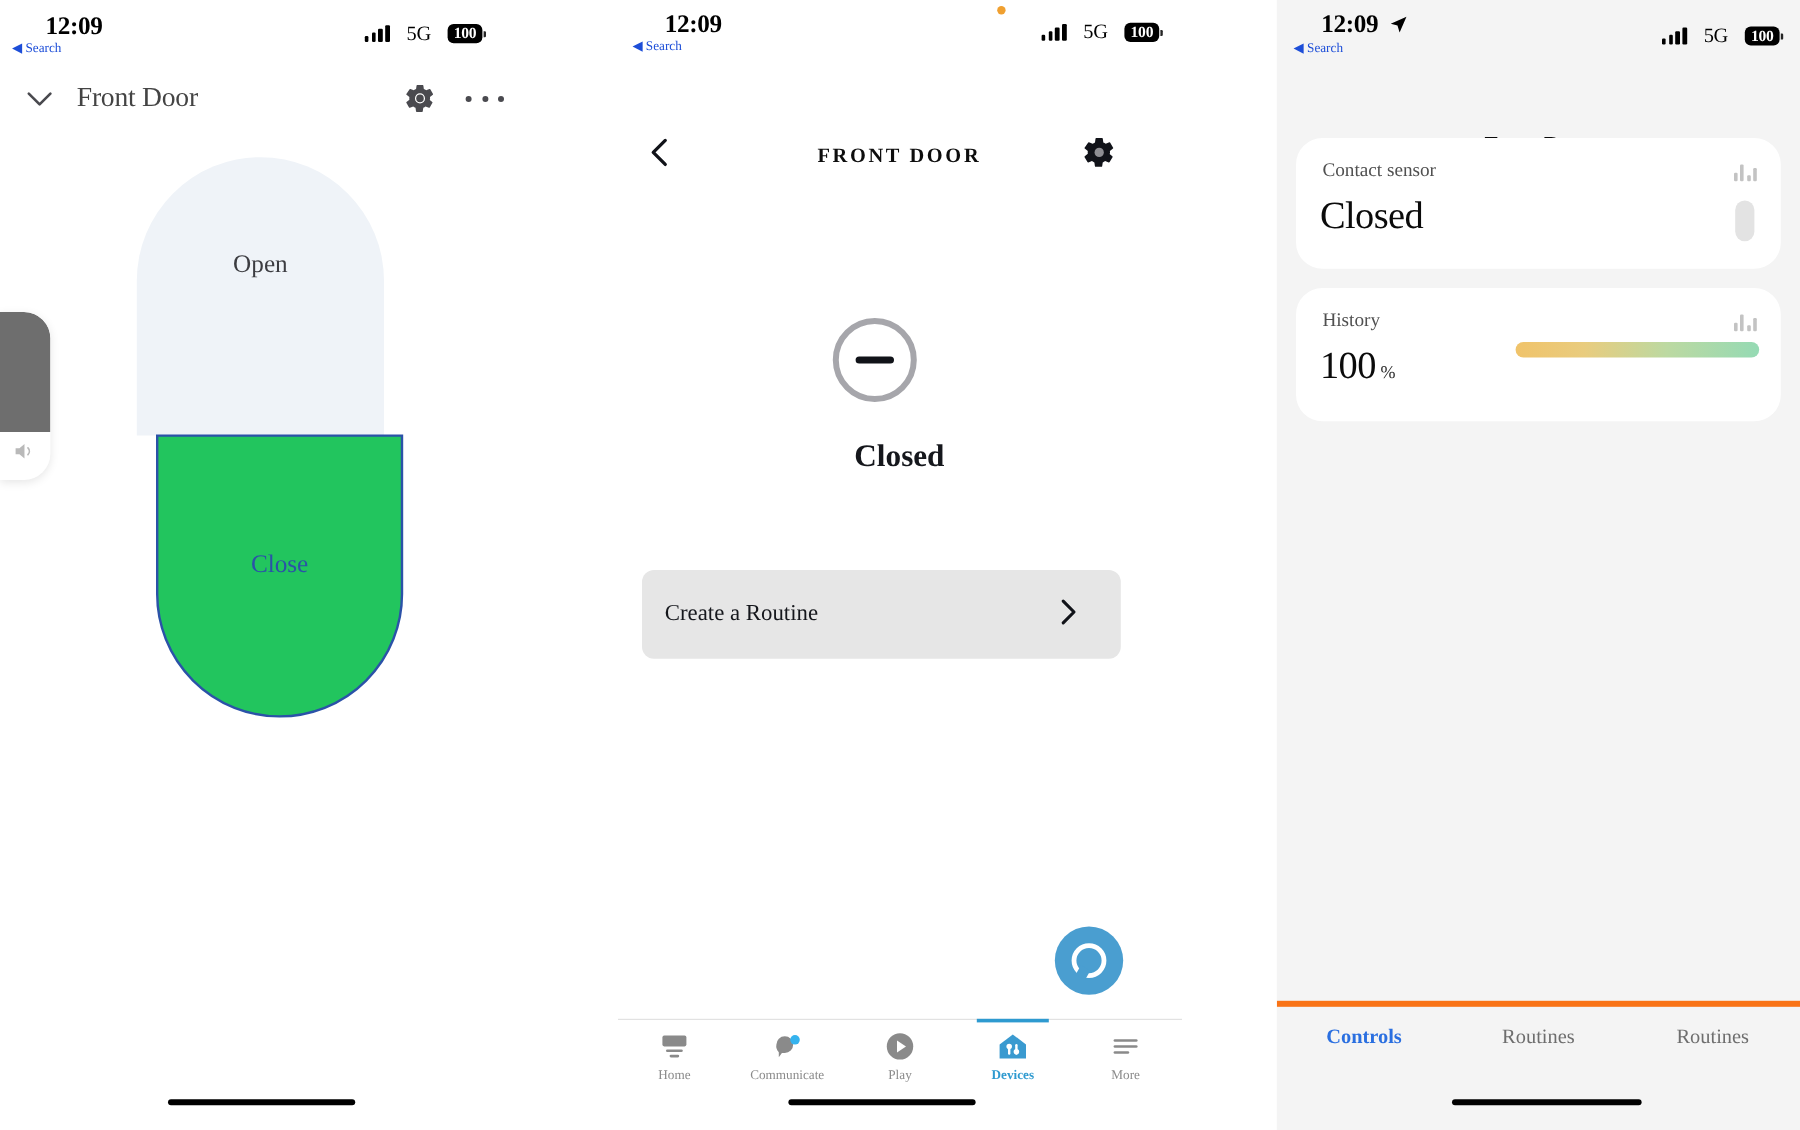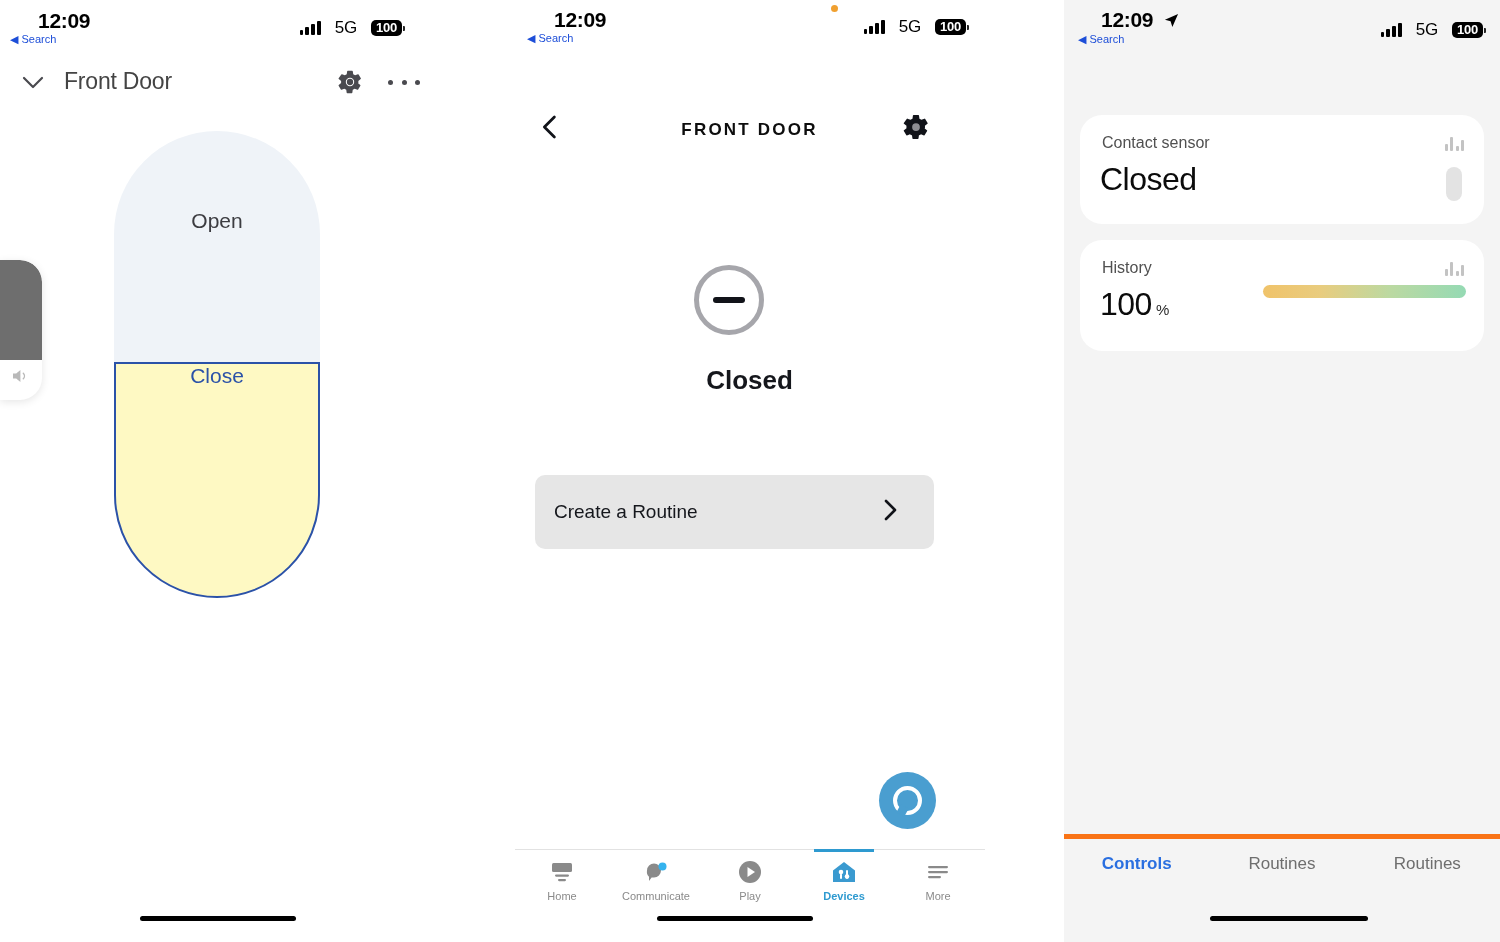--- a/index.html
+++ b/index.html
@@ -2,21 +2,21 @@
 <html><head>
 <meta charset="utf-8">
 <style>
   * { margin:0; padding:0; box-sizing:border-box; }
   html, body {
     width:1500px; height:942px;
     font-family:"Liberation Sans", sans-serif;
     background:#ffffff;
     overflow:hidden;
   }
-  .stage { position:relative; width:1436px; height:942px; }
+  .stage { position:relative; width:1436px; height:942px;font-family:Liberation Serif, serif; }
 
   
   .panel { position:absolute; top:0; height:942px; overflow:hidden; }
   #panel-homekit { left:0;    width:435px;  background:#ffffff; }
   #panel-alexa   { left:435px; width:629px; background:#ffffff; }
   #panel-smartthings { left:1064px; width:436px; background:#f4f4f4; }
 
   
   .statusbar { position:absolute; top:0; left:0; right:0; height:56px; }
   .sb-time {
@@ -81,25 +81,25 @@
   }
   #hk-open-zone {
     position:absolute; left:0; top:0; width:206px; height:232px;
     background:#eff3f8;
     border-radius:103px 103px 0 0;
     display:flex; align-items:flex-end; justify-content:center;
     padding-bottom:130px;
   }
   #hk-open-label { font-size:21px; color:#3c3c41; }
   #hk-close-zone {
-    position:absolute; left:0; top:231px; width:206px; height:236px;
-    background:#fef9c3;
+    position:absolute; left:16px; top:231px; width:206px; height:236px;
+    background:#22c55e;
     border:2px solid #2b52a8;
     border-radius:0 0 103px 103px;
-    display:flex; justify-content:center;
+    display:flex; align-items:center; justify-content:center;
     padding-bottom:20px;
   }
   #hk-close-label { font-size:21px; color:#2b52a8; }
 
   
   #ios-volume {
     position:absolute; left:0; top:260px; width:42px; height:140px;
     background:#ffffff; border-radius:0 22px 22px 0; overflow:hidden;
     box-shadow:0 2px 8px rgba(0,0,0,.10);
   }

